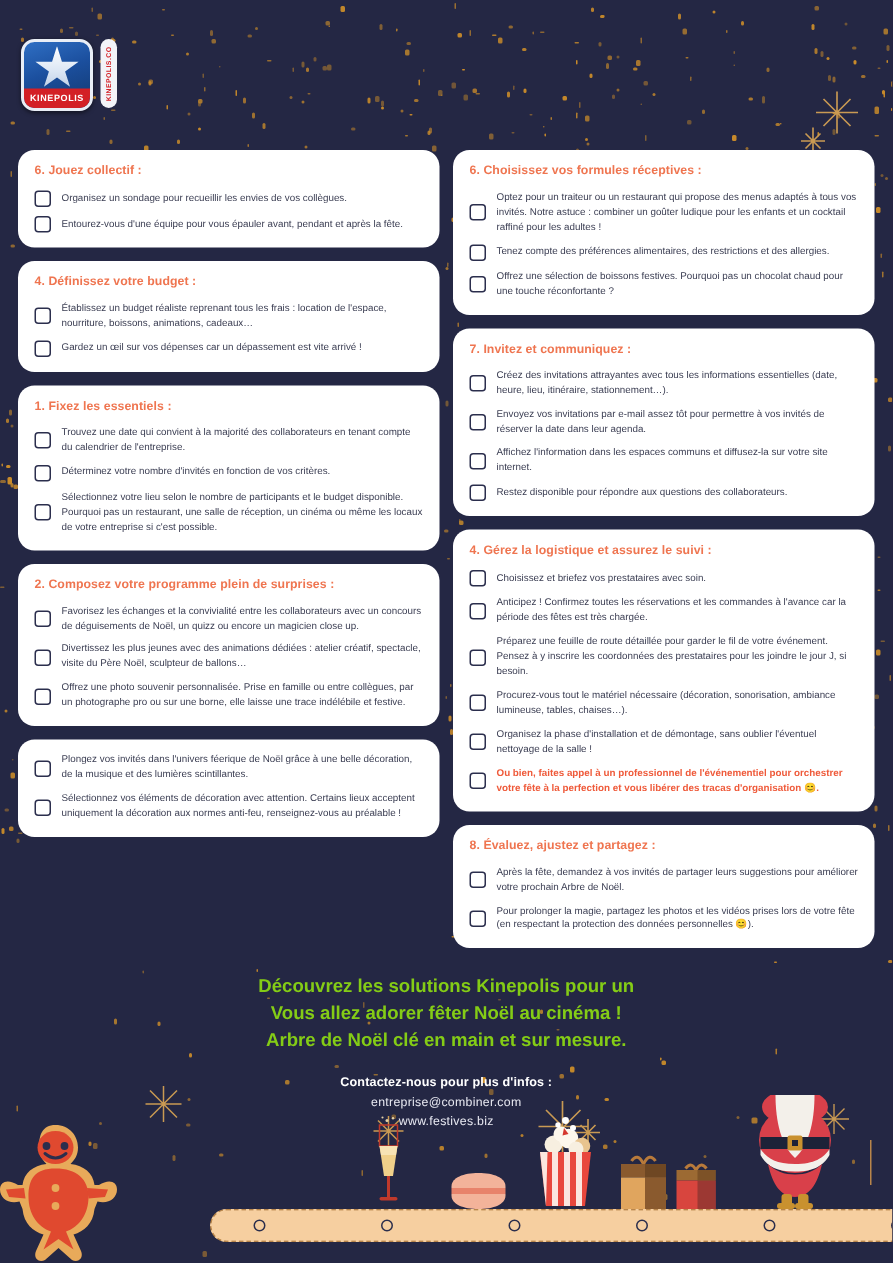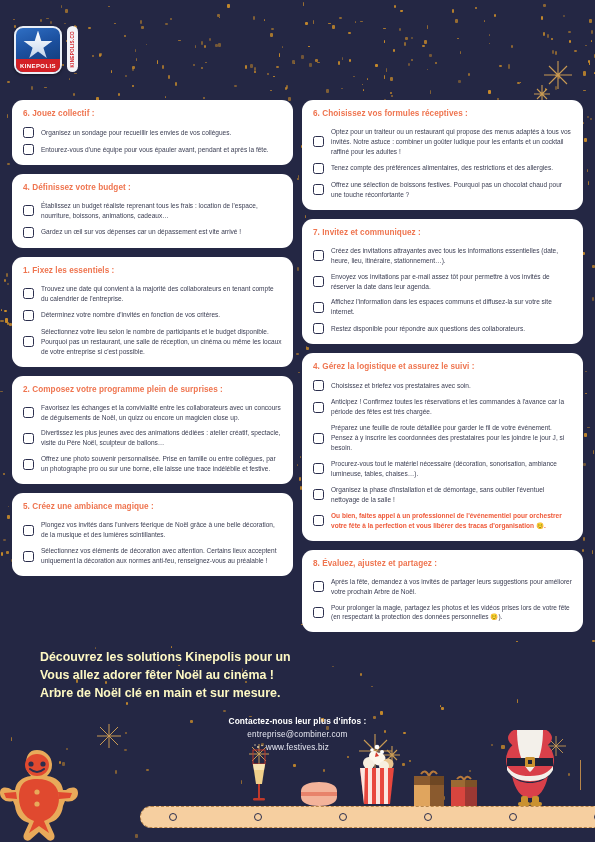--- a/index.html
+++ b/index.html
@@ -80,22 +80,22 @@
     flex:0 0 auto;width:11px;height:11px;border:1.2px solid #2b2e4d;
     border-radius:2.5px;background:#fff;box-sizing:border-box;
   }
   .item p{
     margin:0;color:#3a3d52;font-size:6.55px;line-height:1.52;
   }
   .item p.hl{color:#ef5a3a;font-weight:bold;}
 
   
   .promo{
-    position:relative;z-index:3;text-align:left;margin-top:17px;
-    color:#fef9c3;font-size:12.4px;font-weight:bold;line-height:1.45;
+    position:relative;z-index:3;text-align:center;margin-top:17px;
+    color:#84cc16;font-size:12.4px;font-weight:bold;line-height:1.45;
     padding:0 40px;box-sizing:border-box;
   }
   .contact{
     position:relative;z-index:3;text-align:center;margin-top:13px;
   }
   .contact .ct-head{color:#ffffff;font-size:8.4px;font-weight:bold;letter-spacing:.1px;}
   .contact .ct-line{color:#e8e9f2;font-size:8.2px;margin-top:4px;letter-spacing:.2px;}
 
   .shelf{
     position:absolute;left:140px;bottom:14px;width:470px;height:22px;
@@ -543,21 +543,20 @@
               <div class="cb"></div>
               <p>Divertissez les plus jeunes avec des animations dédiées : atelier créatif, spectacle, visite du Père Noël, sculpteur de ballons…</p>
             </div>
             <div class="item">
               <div class="cb"></div>
               <p>Offrez une photo souvenir personnalisée. Prise en famille ou entre collègues, par un photographe pro ou sur une borne, elle laisse une trace indélébile et festive.</p>
             </div>
           </div>
         </div>
         <div class="card">
-          <h3>5. Créez une ambiance magique :</h3>
           <div class="items">
             <div class="item">
               <div class="cb"></div>
               <p>Plongez vos invités dans l'univers féerique de Noël grâce à une belle décoration, de la musique et des lumières scintillantes.</p>
             </div>
             <div class="item">
               <div class="cb"></div>
               <p>Sélectionnez vos éléments de décoration avec attention. Certains lieux acceptent uniquement la décoration aux normes anti-feu, renseignez-vous au préalable !</p>
             </div>
           </div>
@@ -647,21 +646,21 @@
       </div>
   </div>
 
   <div class="promo">
     <div>Découvrez les solutions Kinepolis pour un</div>
     <div>Vous allez adorer fêter Noël au cinéma !</div>
     <div>Arbre de Noël clé en main et sur mesure.</div>
   </div>
 
   <div class="contact">
-    <div class="ct-head">Contactez-nous leur plus d'infos :</div>
+    <div class="ct-head">Contactez-nous pour plus d'infos :</div>
     <div class="ct-line">entreprise@combiner.com</div>
     <div class="ct-line">www.festives.biz</div>
   </div>
 
   <svg class="ginger" viewBox="0 0 86 96">
     <g>
       <path d="M43 4 C52 4 58 11 58 19 C58 24 56 27 53 30 C62 31 68 36 69 44 L72 44 C78 40 84 41 84 47 C84 53 78 57 71 55 L69 60 C68 70 62 75 55 77 L60 88 C62 93 58 96 54 94 L45 86 L36 94 C32 96 28 93 30 88 L35 77 C28 75 22 70 21 60 L19 55 C12 57 6 53 6 47 C6 41 12 40 18 44 L21 44 C22 36 28 31 37 30 C34 27 32 24 32 19 C32 11 34 4 43 4 Z" fill="#e8aa5a"></path>
       <path d="M43 8 C50 8 55 13 55 19 C55 25 50 30 43 30 C36 30 31 25 31 19 C31 13 36 8 43 8 Z" fill="#e0492f"></path>
       <path d="M43 33 C57 33 65 40 65 52 C65 63 59 72 50 75 L55 87 L45 80 L35 87 L40 75 C31 72 25 63 25 52 C25 40 29 33 43 33 Z" fill="#e0492f"></path>
       <path d="M22 46 L10 47 L12 52 L23 53 Z" fill="#e0492f"></path>

